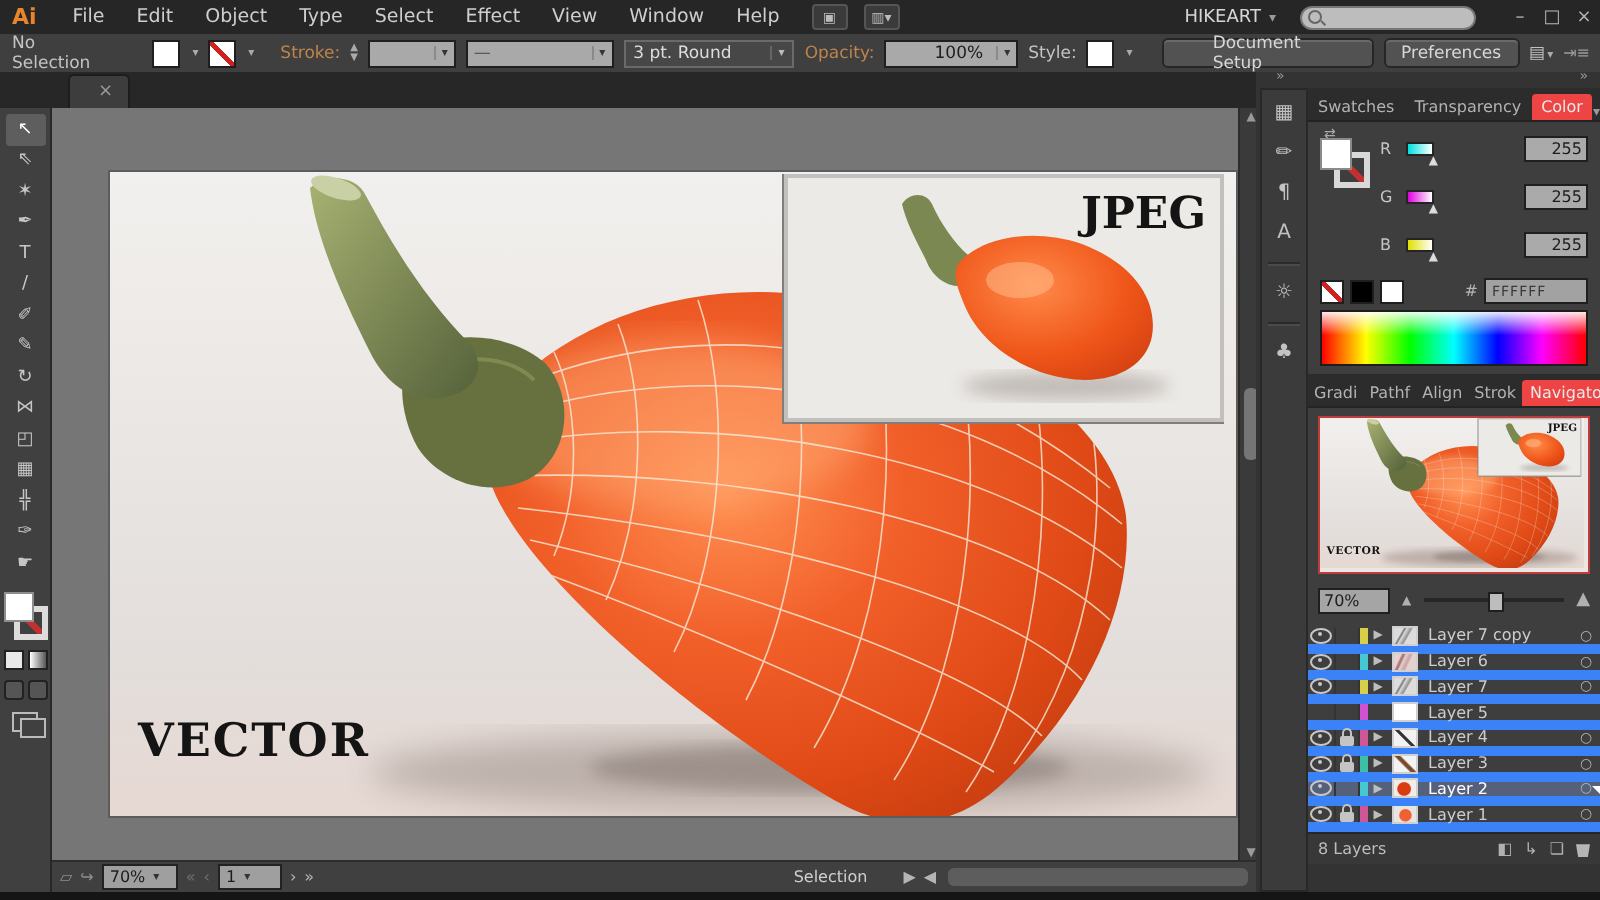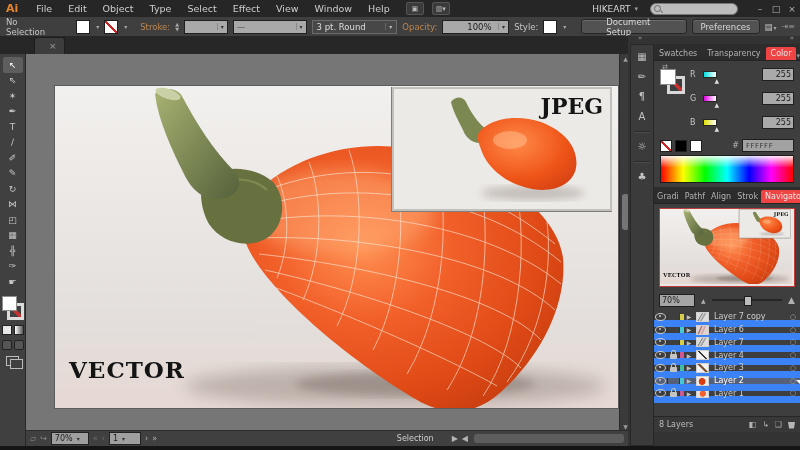--- a/index.html
+++ b/index.html
@@ -125,21 +125,21 @@
   .nav-thumb-wrap{position:absolute;left:5px;top:4px;width:134px;height:77px;border:1px solid #c23b3b;background:#e9e6e3;}
   .nav-controls{position:absolute;left:5px;right:5px;top:88px;height:16px;display:flex;align-items:center;gap:6px;}
   .nav-zoom{width:30px;height:11px;background:#a5a5a5;border:1px solid #1f1f1f;color:#1c1c1c;font-size:8px;
             display:flex;align-items:center;padding:0 2px;}
   .mt-s{font-size:6px;color:#b0b0b0;}
   .mt-l{font-size:9px;color:#b0b0b0;}
   .nav-slider{flex:1;height:2px;background:#262626;position:relative;}
   .nav-slthumb{position:absolute;left:46%;top:-3px;width:6px;height:8px;background:#bdbdbd;border:1px solid #1e1e1e;}
   
   #layersbody{height:102px;}
-  .lrow{height:12.75px;display:flex;align-items:center;border-bottom:7px solid #3b82f6;font-size:8px;box-sizing:border-box;}
+  .lrow{height:12.75px;display:flex;align-items:center;border-bottom:5px solid #3b82f6;font-size:8px;box-sizing:border-box;}
   .lrow.selected{background:#55617a;position:relative;}
   .lrow.selected::after{content:"";position:absolute;right:0;top:2px;border-top:4px solid #fff;border-left:4px solid transparent;}
   .c-eye{width:13px;display:flex;justify-content:center;border-right:1px solid #343434;align-self:stretch;align-items:center;}
   .c-lock{width:11px;display:flex;justify-content:center;border-right:1px solid #343434;align-self:stretch;align-items:center;}
   .c-color{width:4px;align-self:stretch;}
   .c-exp{width:10px;text-align:center;font-size:6px;color:#bdbdbd;}
   .c-thumb{width:16px;display:flex;justify-content:center;}
   .lthumb{width:13px;height:10px;border:1px solid #d0d0d0;box-sizing:border-box;}
   .t-sk1{background:#dcdcdc linear-gradient(120deg,transparent 30%,#8a8a8a 34% 38%,transparent 42%,#9a9a9a 55% 58%,transparent 62%);}
   .t-sk2{background:#e4d2d0 linear-gradient(115deg,transparent 25%,#b07a7a 30% 36%,transparent 42%,#caa 55% 60%,transparent 66%);}
@@ -489,20 +489,31 @@
           <span class="c-lock"></span>
           <span class="c-color" style="background-color: rgb(215, 206, 74);"></span>
           <span class="c-exp">▶</span>
           <span class="c-thumb">
               <span class="lthumb t-sk1"></span>
             </span>
           <span class="c-name">Layer 7</span>
           <span class="c-target">○</span>
         </div>
         <div class="lrow">
+          <span class="c-eye"></span>
+          <span class="c-lock"></span>
+          <span class="c-color" style="background-color: rgb(207, 82, 208);"></span>
+          <span class="c-exp"></span>
+          <span class="c-thumb">
+              <span class="lthumb t-wht"></span>
+            </span>
+          <span class="c-name">Layer 5</span>
+          <span class="c-target"></span>
+        </div>
+        <div class="lrow">
           <span class="c-eye">
               <span class="eye-i"></span>
             </span>
           <span class="c-lock">
               <span class="lock-i"></span>
             </span>
           <span class="c-color" style="background-color: rgb(208, 87, 149);"></span>
           <span class="c-exp">▶</span>
           <span class="c-thumb">
               <span class="lthumb t-str1"></span>

